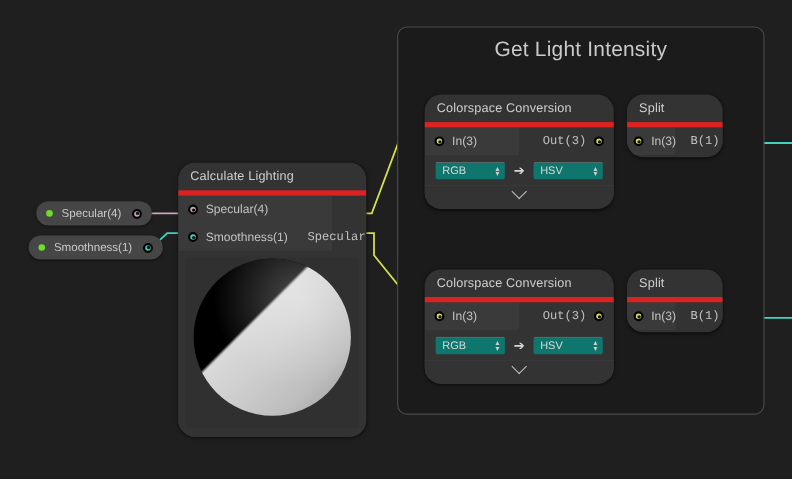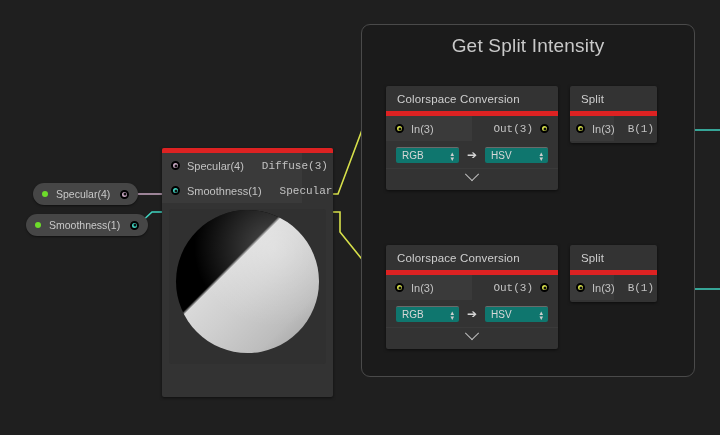--- a/index.html
+++ b/index.html
@@ -28,21 +28,21 @@
     font-size:19px;
     color:#c9c9c9;
     letter-spacing:.2px;
     top:10px;
   }
 
   
   .node{
     position:absolute;
     background:#333333;
-    border-radius:2px;
+    border-radius:15px;
     box-shadow:0 1px 3px rgba(0,0,0,.55);
     overflow:hidden;
   }
   .node .title{
     font-size:11.5px;
     color:#cfcfcf;
     padding:7px 10px 6px 11px;
     letter-spacing:.15px;
     white-space:nowrap;
   }
@@ -144,48 +144,45 @@
 
     <path d="M553,130 L580,130" stroke="#d7e04a" stroke-width="1.6" fill="none"></path>
 
     <path d="M553,289 L580,289" stroke="#d7e04a" stroke-width="1.6" fill="none"></path>
 
     <path d="M655,130 L720,130" stroke="#3fd3c0" stroke-width="1.6" fill="none"></path>
     <path d="M655,289 L720,289" stroke="#3fd3c0" stroke-width="1.6" fill="none"></path>
   </svg>
 
   <div class="group-frame" style="left:361px;top:24px;width:332px;height:351px;">
-    <div class="group-title">Get Split Intensity</div>
+    <div class="group-title">Get Light Intensity</div>
   </div>
 
   <div class="pill" style="left:33px;top:183px;">
     <span class="dot"></span>
     <span class="lbl">Specular(4)</span>
     <span class="port vec4"></span>
   </div>
 
   <div class="pill" style="left:26px;top:214px;">
     <span class="dot"></span>
     <span class="lbl">Smoothness(1)</span>
     <span class="port vec1"></span>
   </div>
 
   <div class="node" style="left:162px;top:148px;width:171px;height:249px;">
+    <div class="title">Calculate Lighting</div>
     <div class="accent"></div>
     <div class="body" style="height:221px;position:relative;">
       <div class="in-col-shade"></div>
 
       <div class="port-row" style="position:relative;">
         <div class="slot">
           <span class="port vec4"></span>
           <span class="lbl">Specular(4)</span>
-        </div>
-        <div class="slot out">
-          <span class="lbl">Diffuse(3)</span>
-          <span class="port vec3"></span>
         </div>
       </div>
 
       <div class="port-row" style="position:relative;">
         <div class="slot">
           <span class="port vec1"></span>
           <span class="lbl">Smoothness(1)</span>
         </div>
         <div class="slot out">
           <span class="lbl">Specular(3)</span>

